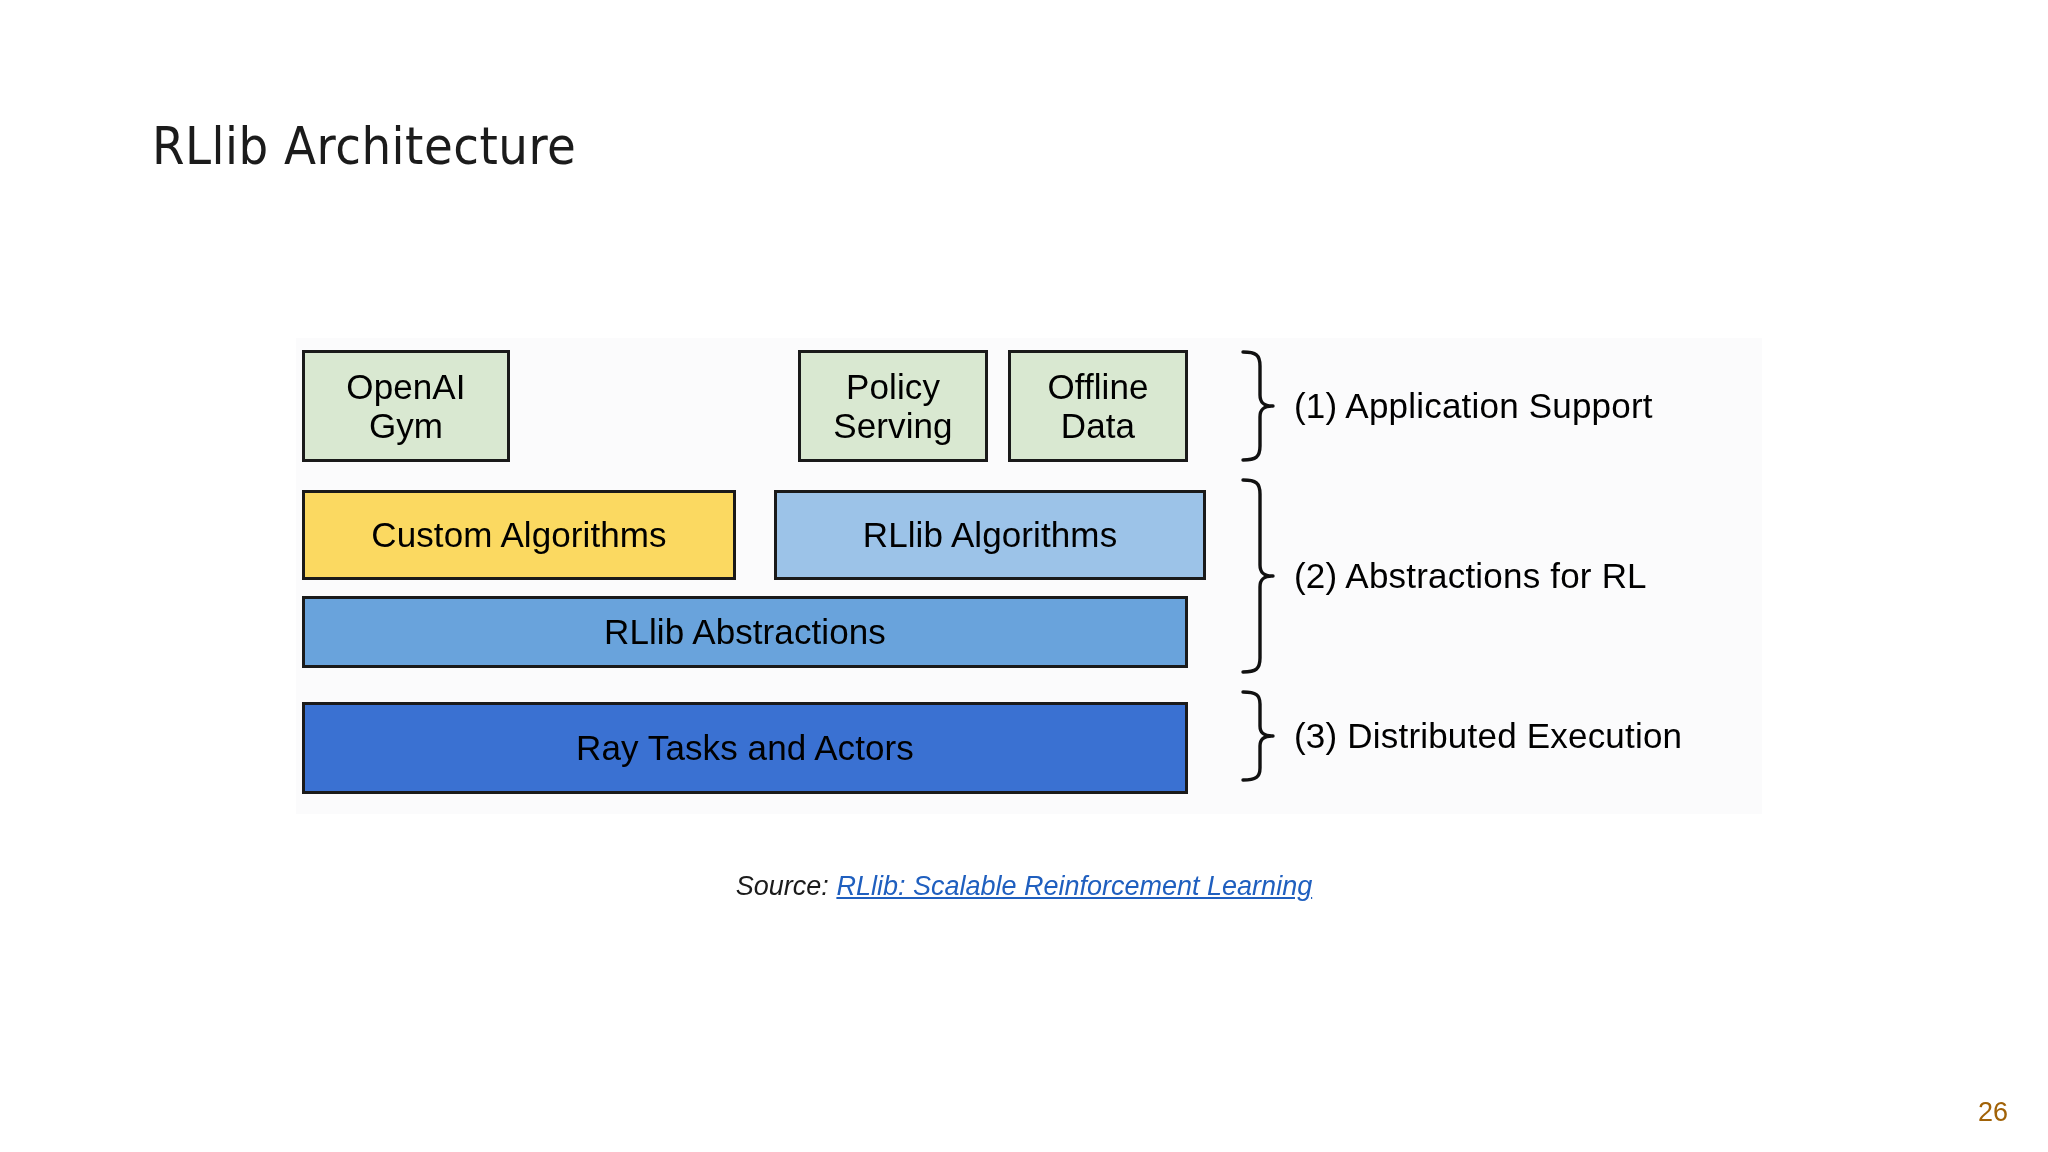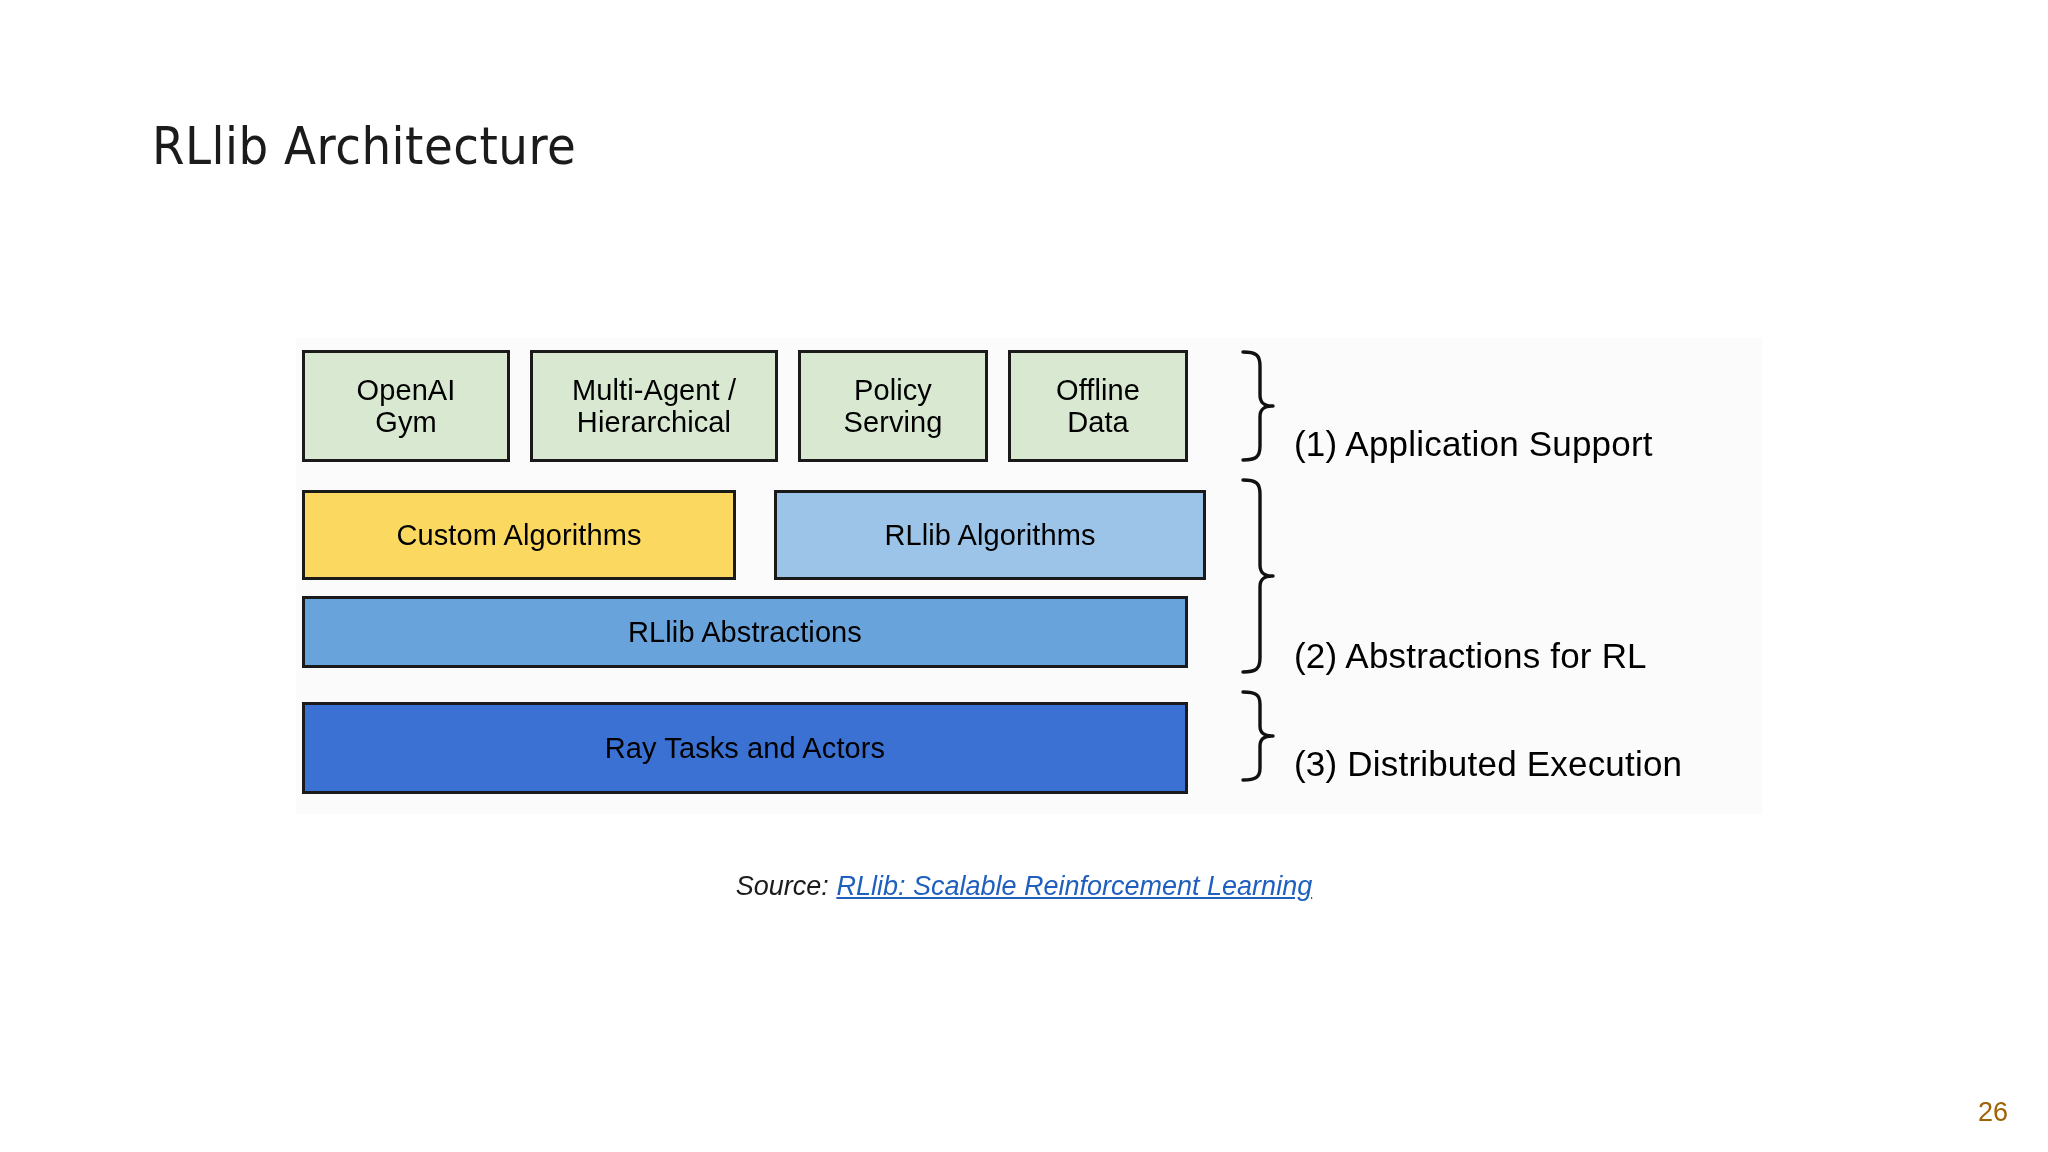--- a/index.html
+++ b/index.html
@@ -51,21 +51,21 @@
   .box {
     position: absolute;
     border: 3px solid #1a1a1a;
     display: flex;
     align-items: center;
     justify-content: center;
     text-align: center;
     font-family: "Liberation Sans", sans-serif;
     color: #000000;
     line-height: 1.12;
-    font-size: 29px;
+    font-size: 35px;
     letter-spacing: 0.1px;
   }
 
   
   .row1 { top: 0px; height: 112px; }
   .g1 { left: 0px;   width: 208px; }
   .g2 { left: 228px; width: 248px; }
   .g3 { left: 496px; width: 190px; }
   .g4 { left: 706px; width: 180px; }
 
@@ -77,21 +77,21 @@
   
   .row3 { top: 246px; height: 72px; left: 0px; width: 886px; }
 
   
   .row4 { top: 352px; height: 92px; left: 0px; width: 886px; }
 
   
   .annot {
     position: absolute;
     display: flex;
-    align-items: flex-end;
+    align-items: center;
   }
   .brace-svg { display: block; }
   .annot-label {
     font-family: "Liberation Sans", sans-serif;
     font-size: 35px;
     color: #000000;
     white-space: nowrap;
     margin-left: 14px;
     letter-spacing: 0.2px;
   }
@@ -133,21 +133,20 @@
 <body>
 
 <div class="slide-title">RLlib Architecture</div>
 
 <div class="figure">
 
   <div class="stack">
 
     <div class="box row1 g1" style="background:#d9e8d1">OpenAI<br>Gym</div>
 
-    <div class="box row1 g2" style="background:#d9e8d1">Multi-Agent /<br>Hierarchical</div>
 
     <div class="box row1 g3" style="background:#d9e8d1">Policy<br>Serving</div>
 
     <div class="box row1 g4" style="background:#d9e8d1">Offline<br>Data</div>
 
     <div class="box row2 y1" style="background:#fbd961">Custom Algorithms</div>
 
     <div class="box row2 b1" style="background:#9cc3e8">RLlib Algorithms</div>
 
     <div class="box row3" style="background:#69a3dc">RLlib Abstractions</div>

